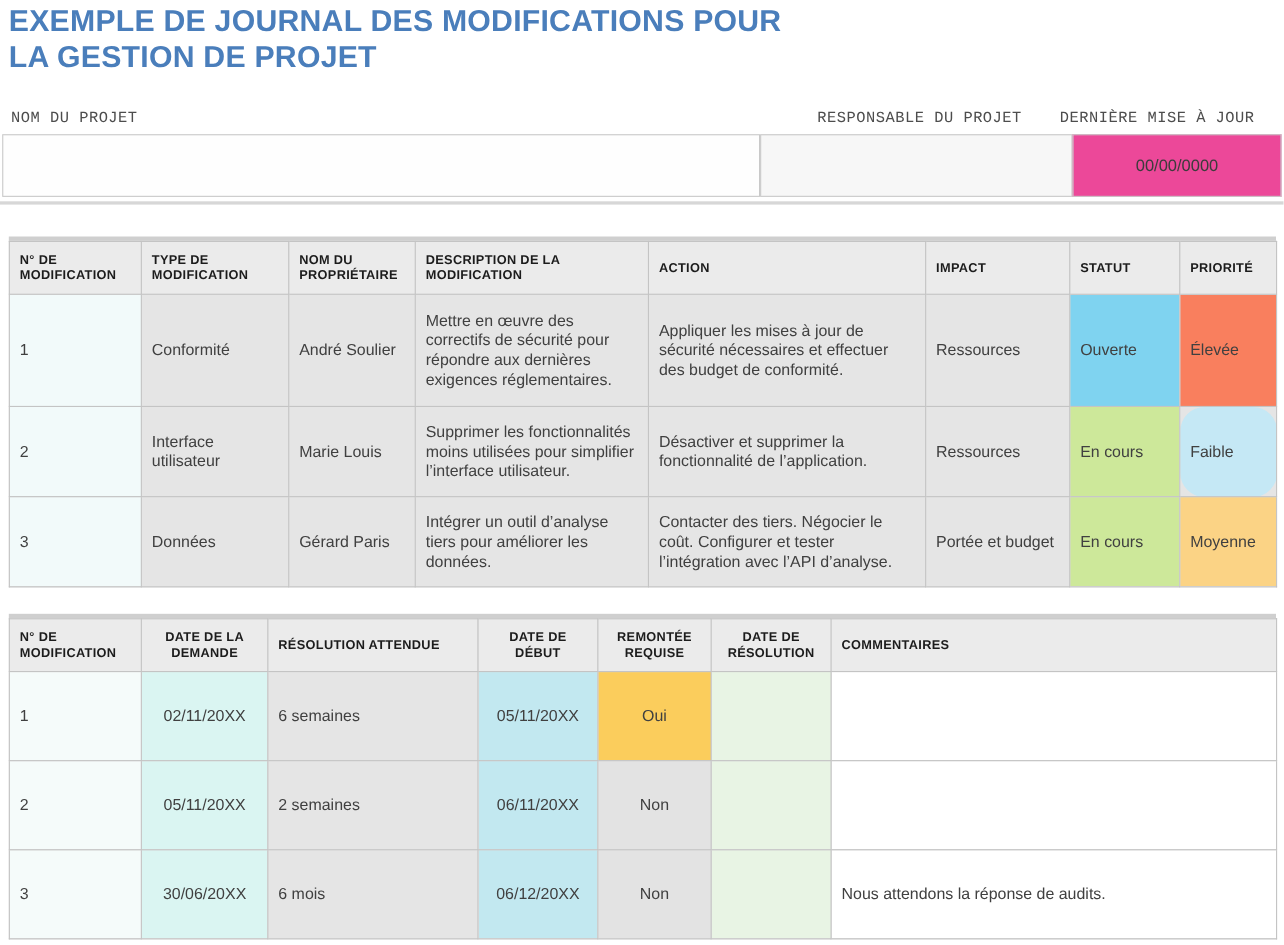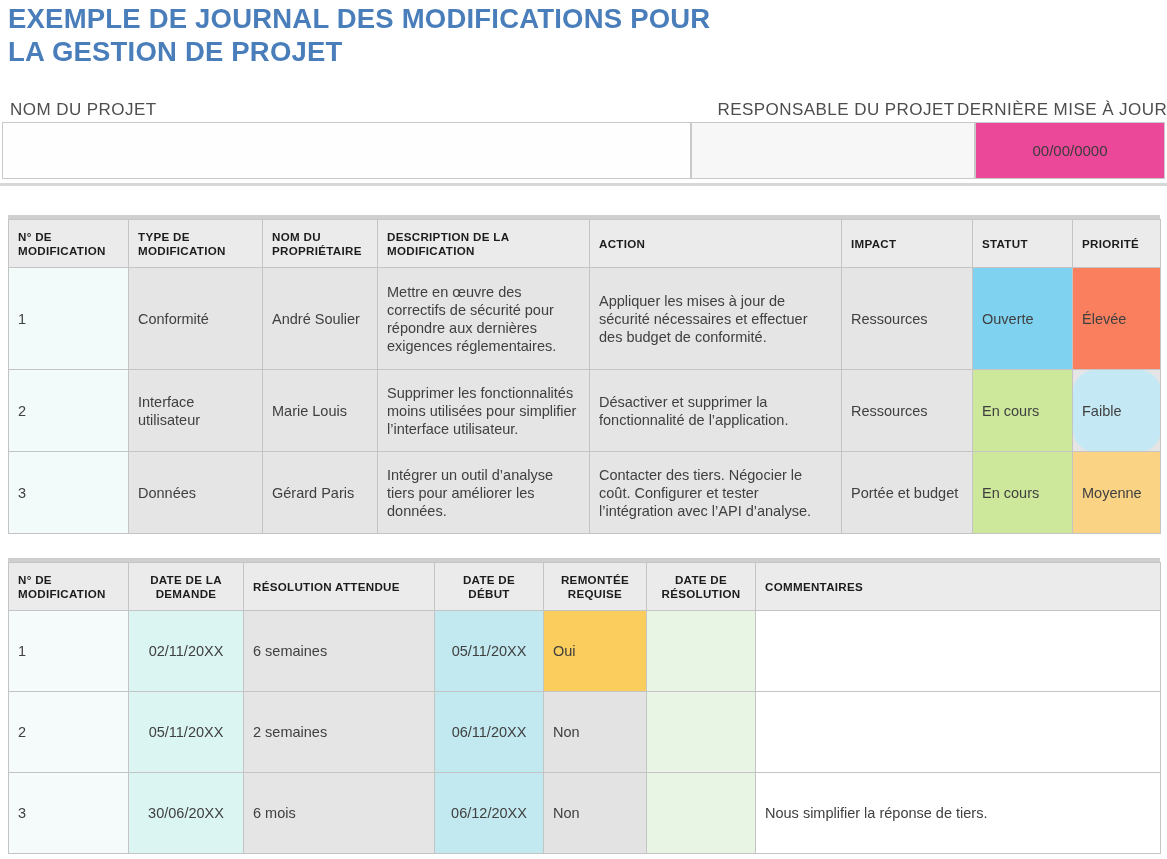--- a/index.html
+++ b/index.html
@@ -23,22 +23,22 @@
     letter-spacing: 0.2px;
     line-height: 33px;
     text-transform: uppercase;
   }
   .title .l2 { display:block; }
 
   
   .hdrlabels { position:absolute; left:0; top:100px; width:1167px; height:20px; }
   .hdrlabel {
     position:absolute; top:0;
-    font-size:17px; color:#4d4d4d; letter-spacing:0.45px;
-    text-transform:uppercase; white-space:nowrap;
+    font-size:14px; color:#4d4d4d; letter-spacing:0.45px;
+    text-transform:uppercase; white-space:nowrap;font-family:Liberation Mono, monospace;
   }
   #lbl-nom  { left:10px; }
   #lbl-resp { left:700px; width:272px; text-align:center; }
   #lbl-date { left:957px; width:190px; text-align:center; }
 
   .hdrboxes { position:absolute; left:0; top:122px; width:1167px; height:57px; }
   .hdrbox {
     position:absolute; top:0; height:57px;
     border:1px solid #c9c9c9;
     background:#ffffff;
@@ -92,21 +92,21 @@
   .pr-elevee   { background:#F97F5E; }
   .pr-faible   { background:#C5E8F5;border-radius:22px; }
   .pr-moyenne  { background:#FBD385; }
 
   
   #table2 { left:8px; top:562px; width:1152px; }
   #table2 td { height:81px; }
   #table2 td.num      { background:#F5FBFA; }
   #table2 td.demande  { background:#DAF5F2; text-align:center; }
   #table2 td.debut    { background:#C2E8F0; text-align:center; }
-  #table2 td.remonte  { text-align:left; }
+  #table2 td.remonte  { text-align:center; }
   .rem-oui { background:#FBCD5C; }
   .rem-non { background:#E3E3E3; }
   #table2 td.resolution { background:#E8F4E4; }
   #table2 td.comment  { background:#ffffff; }
 </style>
 </head>
 <body>
 
 <div class="page">
 
@@ -227,18 +227,18 @@
         <td class="resolution"></td>
         <td class="comment"></td>
       </tr>
       <tr>
         <td class="num">3</td>
         <td class="demande">30/06/20XX</td>
         <td>6 mois</td>
         <td class="debut">06/12/20XX</td>
         <td class="remonte rem-non">Non</td>
         <td class="resolution"></td>
-        <td class="comment">Nous simplifier la réponse de tiers.</td>
+        <td class="comment">Nous attendons la réponse de audits.</td>
       </tr>
     </tbody>
   </table>
 
 </div>
 
 </body></html>

